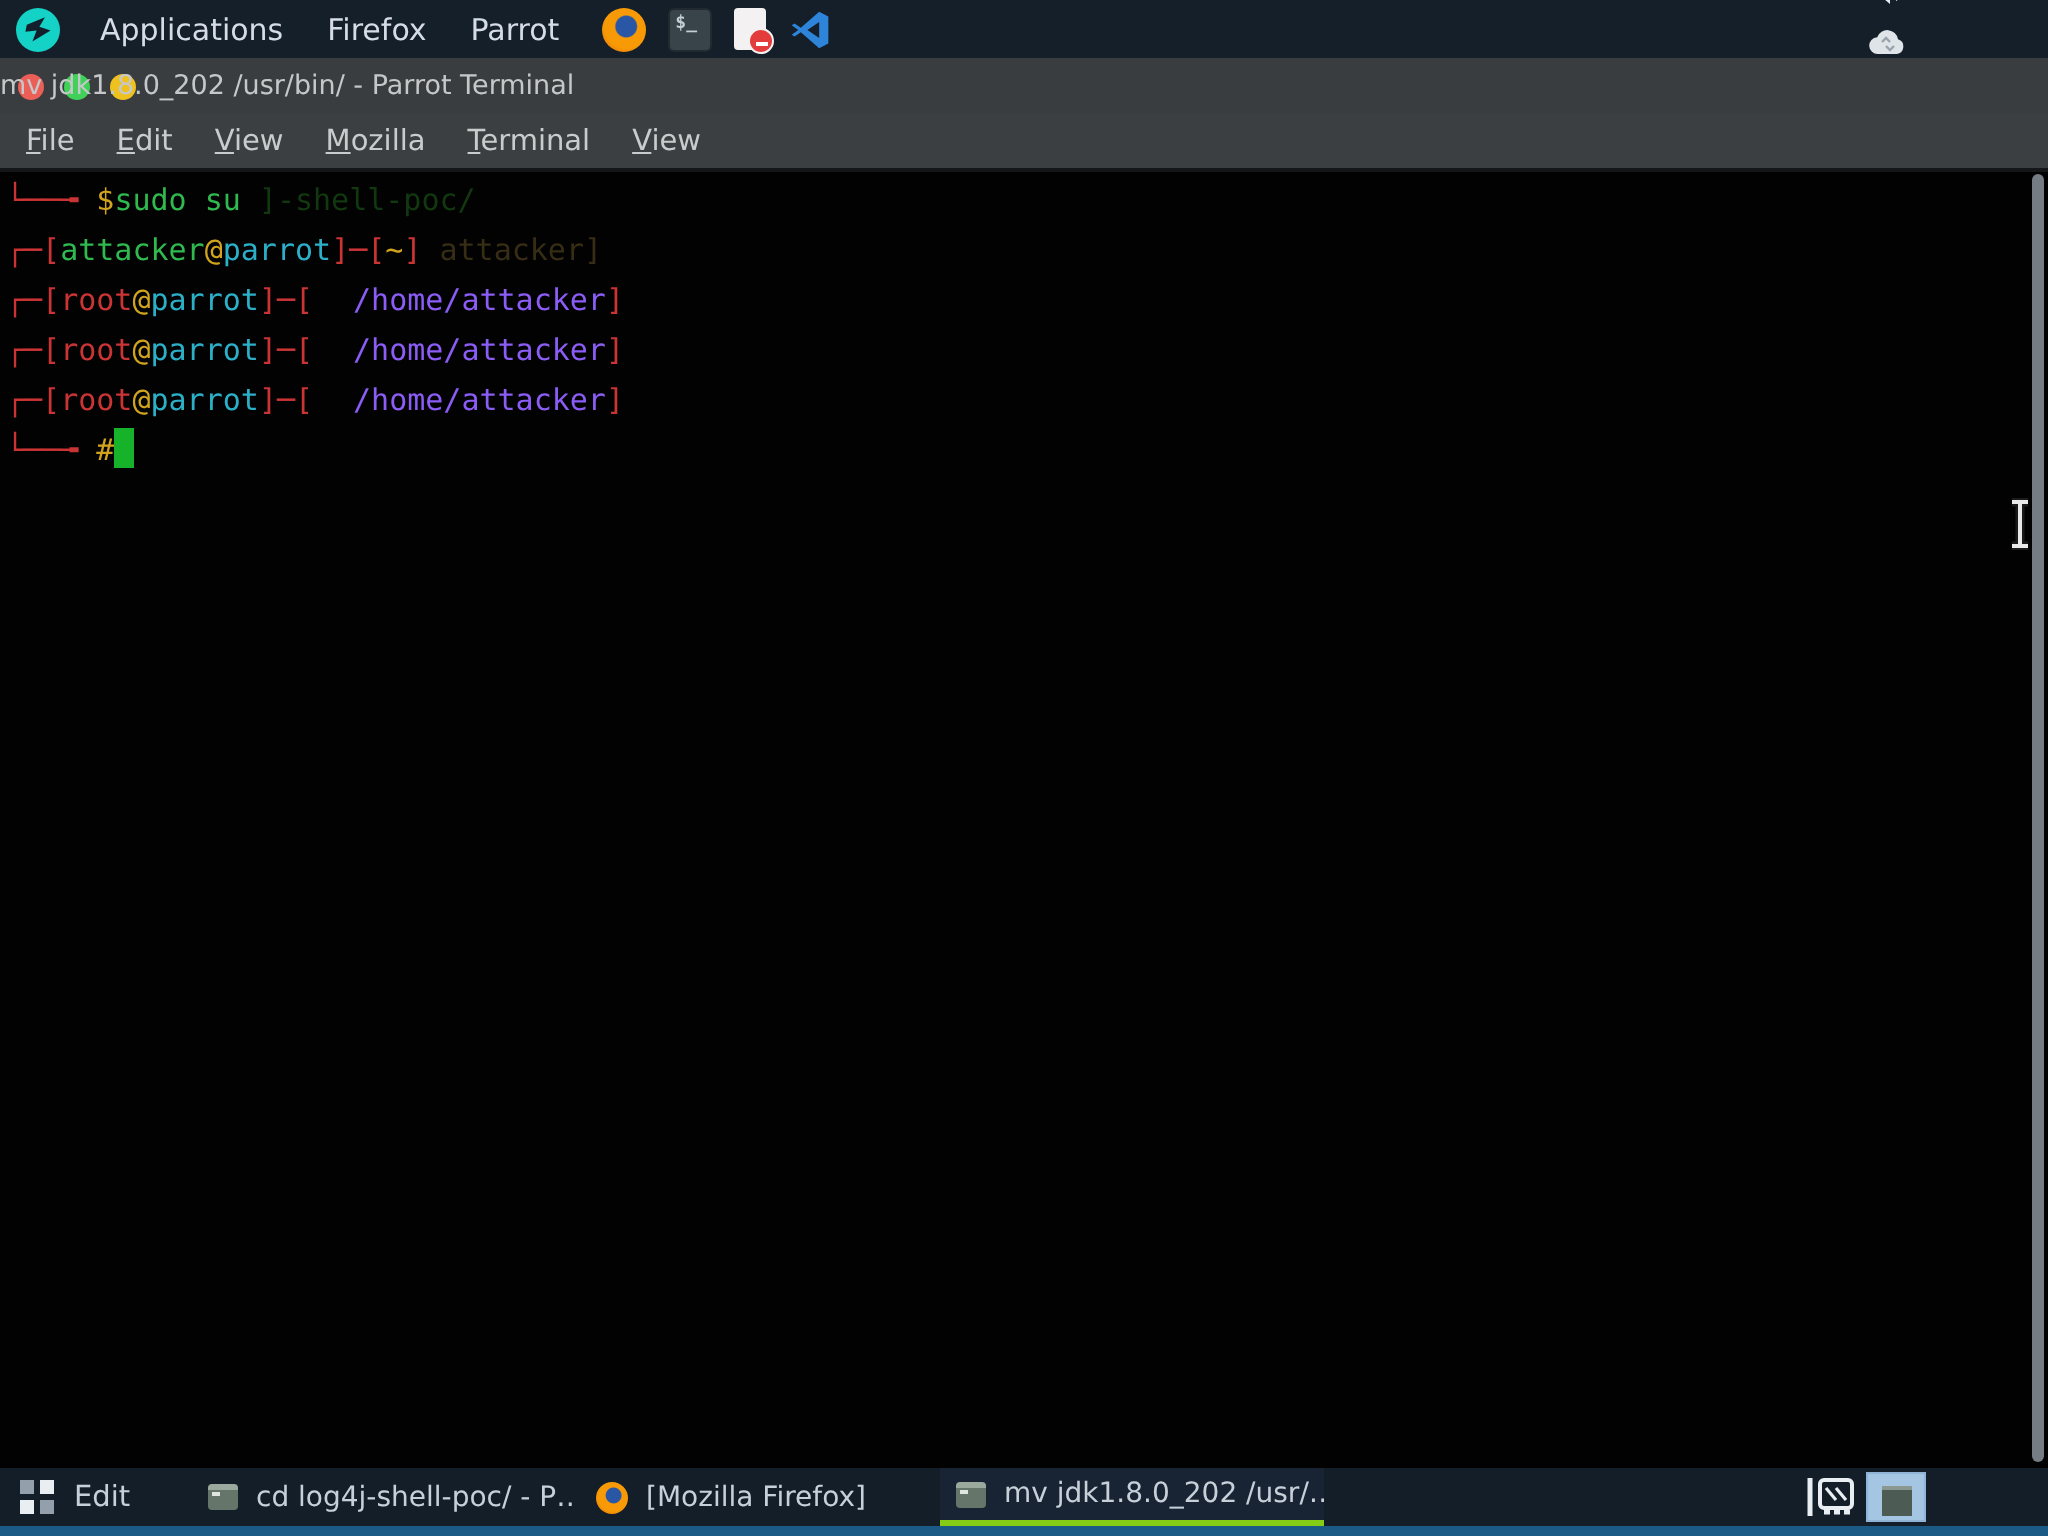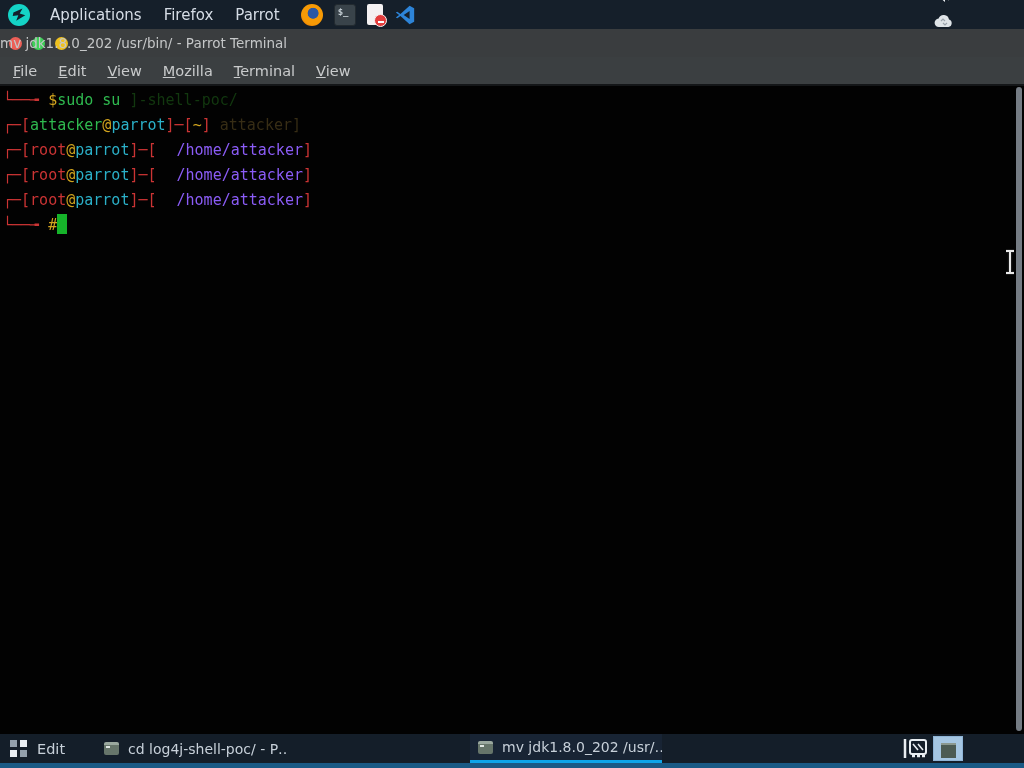--- a/index.html
+++ b/index.html
@@ -64,21 +64,21 @@
   .taskbar{position:absolute;top:734px;left:0;width:1024px;height:29px;background:#141e29;color:#c7d0d9;}
   .menu-btn{position:absolute;left:10px;top:0;height:29px;display:flex;align-items:center;gap:10px;font-size:14.5px;}
   .grid-icon{width:17px;height:17px;display:grid;grid-template-columns:7px 7px;grid-template-rows:7px 7px;gap:3px;}
   .grid-icon i{display:block;}
   .grid-icon i:nth-child(1){background:#93a0ac;}
   .grid-icon i:nth-child(2){background:#e9eef3;}
   .grid-icon i:nth-child(3){background:#e9eef3;}
   .grid-icon i:nth-child(4){background:#93a0ac;}
   .task{position:absolute;top:0;height:29px;display:flex;align-items:center;gap:9px;padding-left:8px;
         font-size:14px;box-sizing:border-box;white-space:nowrap;overflow:hidden;}
-  .task.active{background:#182434;border-bottom:3px solid #0ea5e9;}
+  .task.active{background:#182434;border-bottom:3px solid #84cc16;}
   .mini-term{width:15px;height:13px;border-radius:2px;background:#66756a;border-top:3px solid #9aa89e;
              box-sizing:border-box;position:relative;flex:0 0 auto;}
   .mini-term::after{content:"";position:absolute;left:2px;top:1px;width:4px;height:2px;background:#dfe6e2;}
   .mini-ff{width:16px;height:16px;border-radius:50%;flex:0 0 auto;
            background:radial-gradient(circle at 55% 42%,#2a57a5 0 29%,#f79a05 33% 62%,#e06104 100%);}
   .tray-indicator{position:absolute;right:96px;top:3px;width:26px;height:23px;}
   .ws-thumb{position:absolute;right:61px;top:2px;width:30px;height:25px;background:#a5c6e2;border:1px solid #8fb4d6;
             box-sizing:border-box;}
   .ws-thumb i{position:absolute;left:7px;top:6px;width:15px;height:13px;background:#4c5b53;border-top:2px solid #8b988f;display:block;}
   .bottom-strip{position:absolute;top:763px;left:0;width:1024px;height:5px;background:#1a5a85;}
@@ -165,20 +165,24 @@
           <i></i>
           <i></i>
         </span>
       <span>Edit</span>
     </div>
 
     <div class="task" style="left:96px;width:192px;">
       <span class="mini-term"></span>
       <span>cd log4j-shell-poc/ - P…</span>
     </div>
+    <div class="task" style="left:290px;width:150px;">
+      <span class="mini-ff"></span>
+      <span>[Mozilla Firefox]</span>
+    </div>
     <div class="task active" style="left:470px;width:192px;">
       <span class="mini-term"></span>
       <span>mv jdk1.8.0_202 /usr/…</span>
     </div>
 
     <svg class="tray-indicator" viewBox="0 0 26 23">
       <path d="M3 2 v19" stroke="#e9eef2" stroke-width="2.5" fill="none"></path>
       <rect x="8" y="3" width="16" height="14" rx="2" stroke="#e9eef2" stroke-width="2" fill="none"></rect>
       <path d="M11 7 l5 6 M16 7 l5 6" stroke="#e9eef2" stroke-width="1.6"></path>
       <path d="M10 19 h3 M15 19 h3 M20 19 h3" stroke="#e9eef2" stroke-width="2.4"></path>

